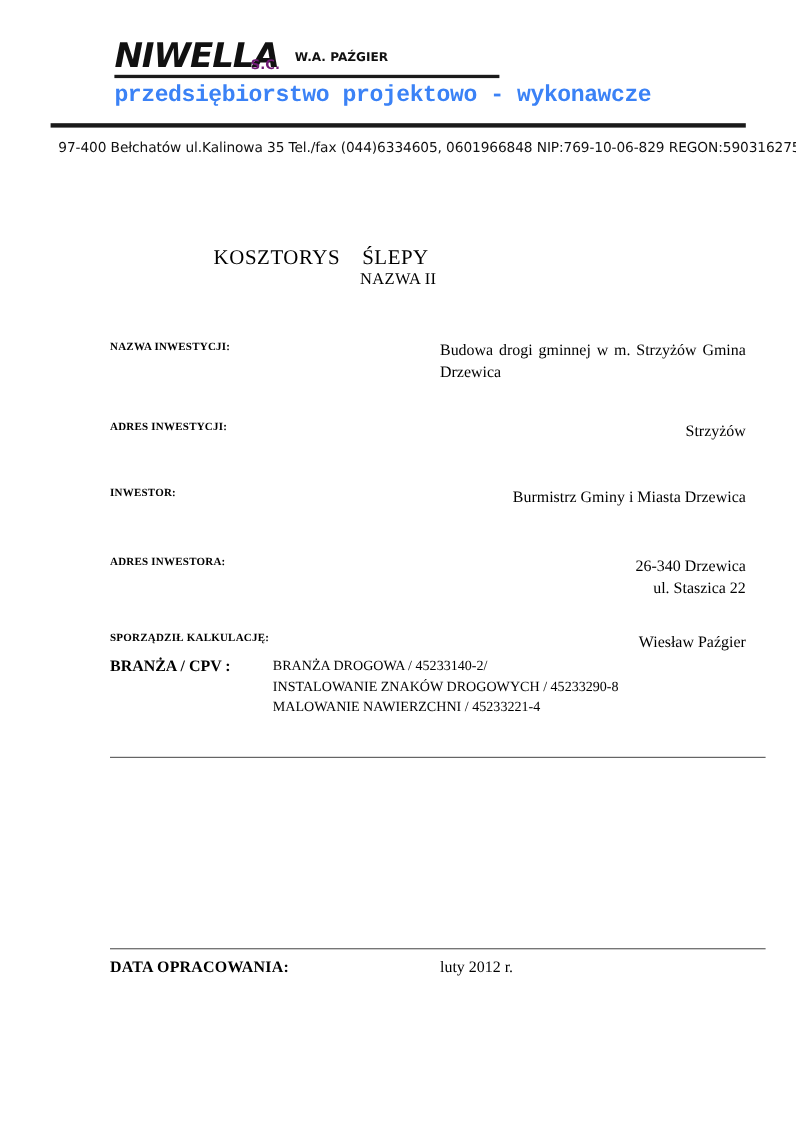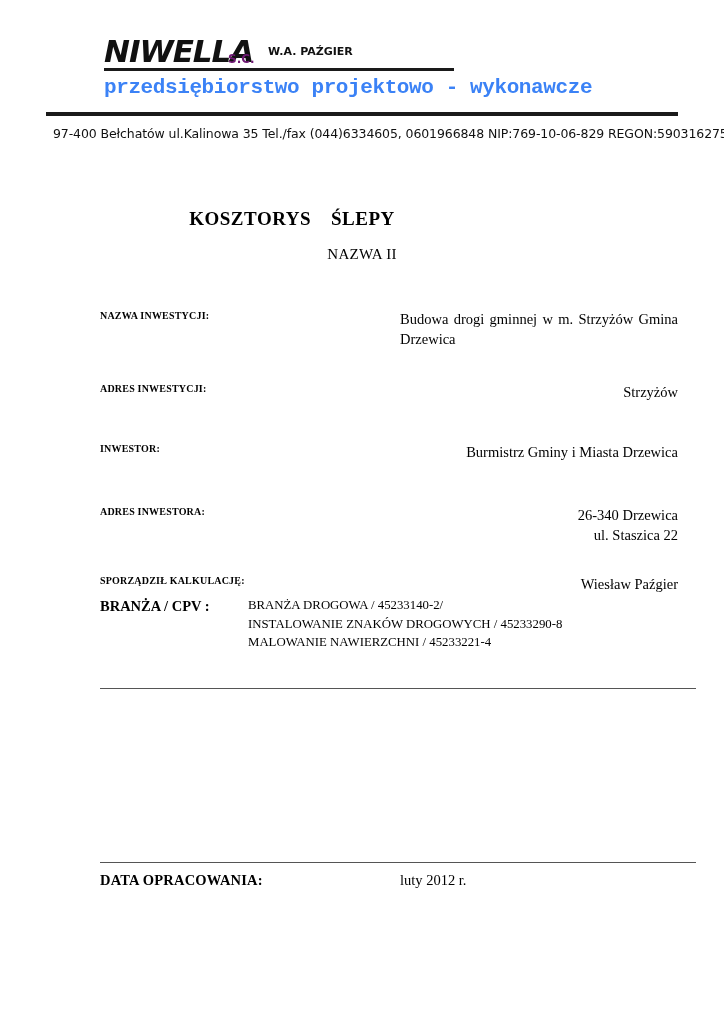--- a/index.html
+++ b/index.html
@@ -100,25 +100,25 @@
     font-size: 12.5px;
     color: #111111;
     white-space: nowrap;
     letter-spacing: -0.1px;
   }
 
   
   .doc-title {
     position: absolute;
     left: 0;
-    top: 208px;
+    top: 224px;
     width: 584px;
     text-align: center;
     font-size: 19px;
-    font-weight: bold;
+    font-weight: normal;
     letter-spacing: 0.5px;
   }
   .doc-title .gap { display: inline-block; width: 20px; }
   .doc-subtitle {
     position: absolute;
     left: 0;
     top: 246px;
     width: 724px;
     text-align: center;
     font-size: 15px;

